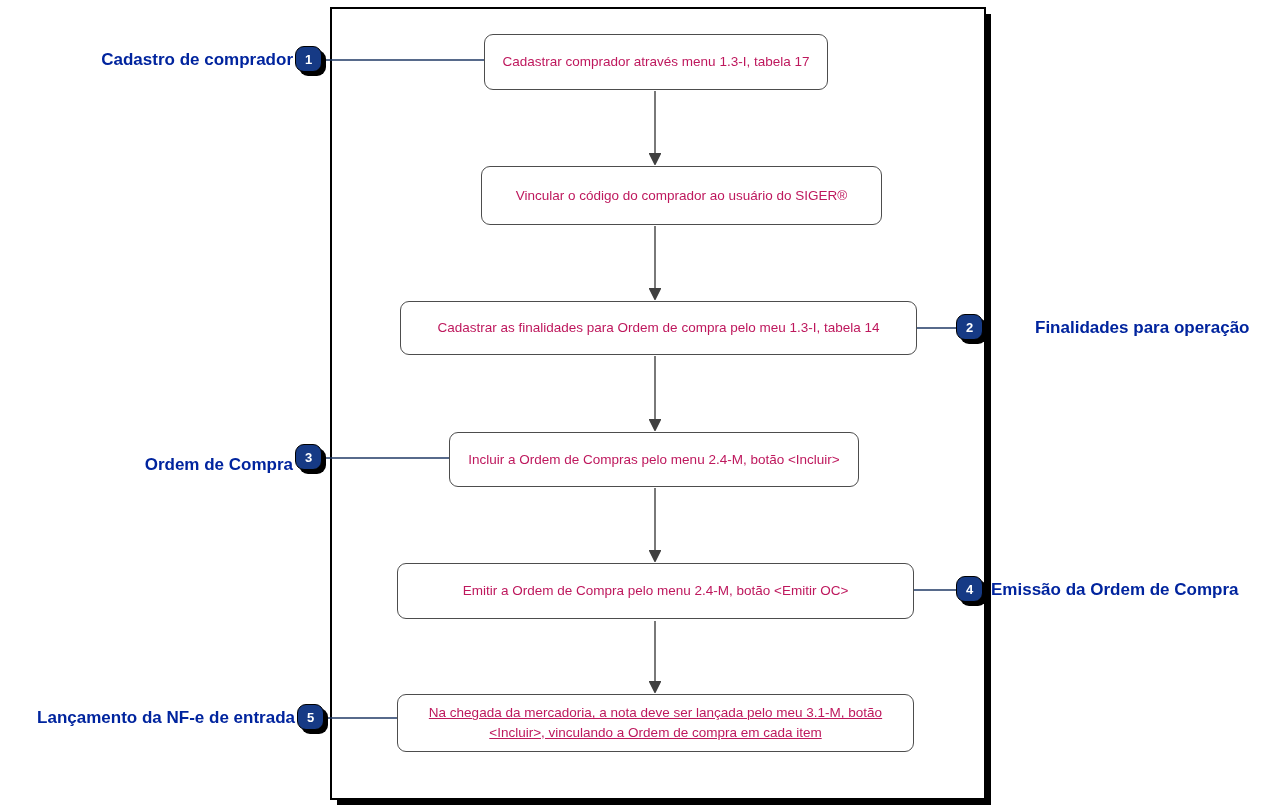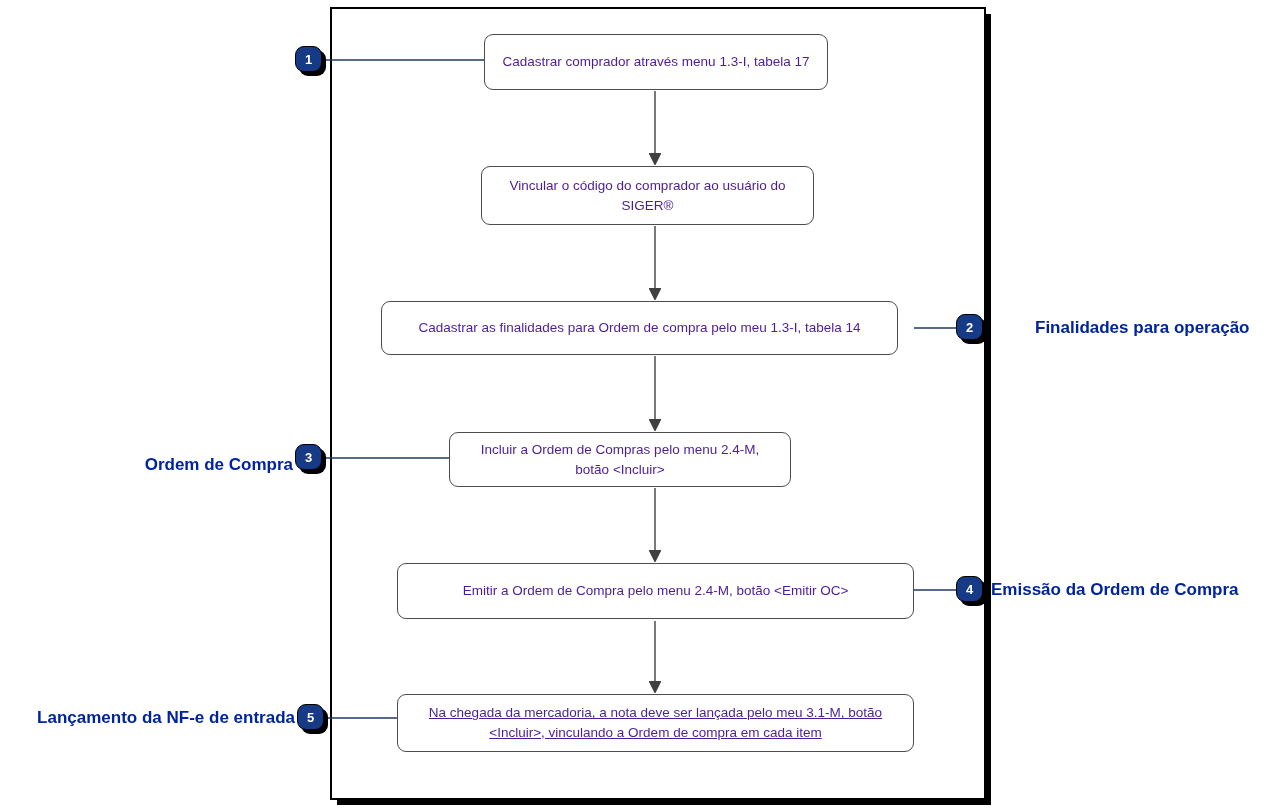--- a/index.html
+++ b/index.html
@@ -37,21 +37,21 @@
     position: absolute;
     display: flex;
     align-items: center;
     justify-content: center;
     text-align: center;
     background: #ffffff;
     border: 1.5px solid #4d4d4d;
     border-radius: 9px;
     font-size: 13.5px;
     line-height: 1.45;
-    color: #4c1d95;
+    color: #be185d;
     padding: 4px 14px;
   }
 
   .callout-label {
     position: absolute;
     font-size: 17px;
     font-weight: bold;
     color: #00249e;
     white-space: nowrap;
     line-height: 26px;
@@ -96,30 +96,31 @@
 
     <line x1="320" y1="60" x2="484" y2="60" stroke="#1f3864" stroke-width="1.5"></line>
     <line x1="914" y1="328" x2="958" y2="328" stroke="#1f3864" stroke-width="1.5"></line>
     <line x1="320" y1="458" x2="451" y2="458" stroke="#1f3864" stroke-width="1.5"></line>
     <line x1="914" y1="590" x2="958" y2="590" stroke="#1f3864" stroke-width="1.5"></line>
     <line x1="322" y1="718" x2="397" y2="718" stroke="#1f3864" stroke-width="1.5"></line>
   </svg>
 
   <div class="flow-box" style="left:484px; top:34px; width:344px; height:56px;">Cadastrar comprador através menu 1.3-I, tabela 17</div>
 
-  <div class="flow-box" style="left:481px; top:166px; width:333px; height:59px;">Vincular o código do comprador ao usuário do SIGER®</div>
+  <div class="flow-box" style="left:481px; top:166px; width:401px; height:59px;text-align:right;">Vincular o código do comprador ao usuário do SIGER®</div>
 
-  <div class="flow-box" style="left:381px; top:301px; width:517px; height:54px;">Cadastrar as finalidades para Ordem de compra pelo meu 1.3-I, tabela 14</div>
+  <div class="flow-box" style="left:400px; top:301px; width:517px; height:54px;">Cadastrar as finalidades para Ordem de compra pelo meu 1.3-I, tabela 14</div>
 
-  <div class="flow-box" style="left:449px; top:432px; width:342px; height:55px;">Incluir a Ordem de Compras pelo menu 2.4-M, botão &lt;Incluir&gt;</div>
+  <div class="flow-box" style="left:449px; top:432px; width:410px; height:55px;">Incluir a Ordem de Compras pelo menu 2.4-M, botão &lt;Incluir&gt;</div>
 
   <div class="flow-box" style="left:397px; top:563px; width:517px; height:56px;">Emitir a Ordem de Compra pelo menu 2.4-M, botão &lt;Emitir OC&gt;</div>
 
   <div class="flow-box" style="left:397px; top:694px; width:517px; height:58px;text-decoration:underline;">Na chegada da mercadoria, a nota deve ser lançada pelo meu 3.1-M, botão &lt;Incluir&gt;, vinculando a Ordem de compra em cada item</div>
 
+  <div class="callout-label align-right" style="right:974px; top:47px;">Cadastro de comprador</div>
   <div class="badge" style="left:295px; top:46px;">1</div>
 
   <div class="badge" style="left:956px; top:314px;">2</div>
   <div class="callout-label" style="left:991px; top:315px;padding-left:44px;">Finalidades para operação</div>
 
   <div class="callout-label align-right" style="right:974px; top:452px;text-align:center;">Ordem de Compra</div>
   <div class="badge" style="left:295px; top:444px;">3</div>
 
   <div class="badge" style="left:956px; top:576px;">4</div>
   <div class="callout-label" style="left:991px; top:577px;">Emissão da Ordem de Compra</div>

